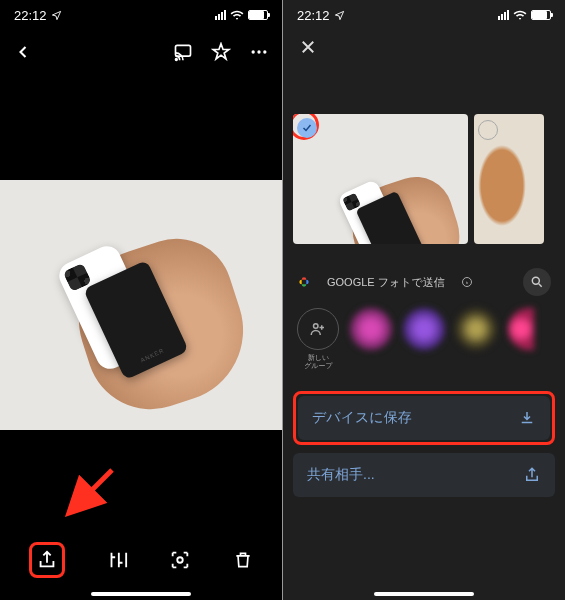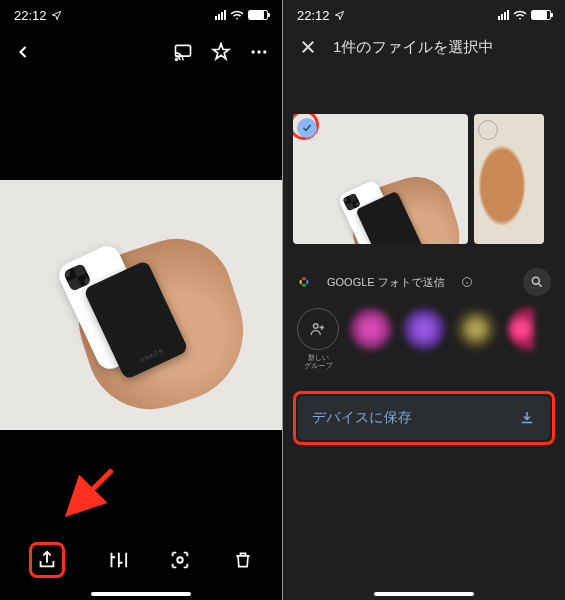--- a/index.html
+++ b/index.html
@@ -346,21 +346,20 @@
         </div>
     </div>
   </div>
 
   <div class="share-header">
     <div class="icon-btn">
       <svg width="18" height="18" viewBox="0 0 24 24" fill="none" stroke="#ddd" stroke-width="2.5">
           <path d="M5 5l14 14M19 5L5 19"></path>
         </svg>
     </div>
-    <span>1件のファイルを選択中</span>
   </div>
 
   <div class="thumbs">
     <div class="thumb">
       <div class="sel-highlight"></div>
       <div class="sel-circle checked">
         <svg width="12" height="12" viewBox="0 0 24 24" fill="none" stroke="#1a4a8a" stroke-width="3">
             <path d="M5 12l5 5 9-11"></path>
           </svg>
       </div>
@@ -426,16 +425,24 @@
     <div class="option-highlight">
       <div class="option-row">
         <span>デバイスに保存</span>
         <span class="trail">
           <svg width="18" height="18" viewBox="0 0 24 24" fill="none" stroke="#7ea6d8" stroke-width="2">
               <path d="M12 4v10M8 10l4 4 4-4M5 18h14"></path>
             </svg>
         </span>
       </div>
     </div>
+    <div class="option-row">
+      <span>共有相手...</span>
+      <span class="trail">
+        <svg width="18" height="18" viewBox="0 0 24 24" fill="none" stroke="#7ea6d8" stroke-width="2">
+            <path d="M12 3v12M8 7l4-4 4 4M5 13v6h14v-6"></path>
+          </svg>
+      </span>
+    </div>
   </div>
 
   <div class="home-indicator"></div>
 </div>
 
 </body></html>

